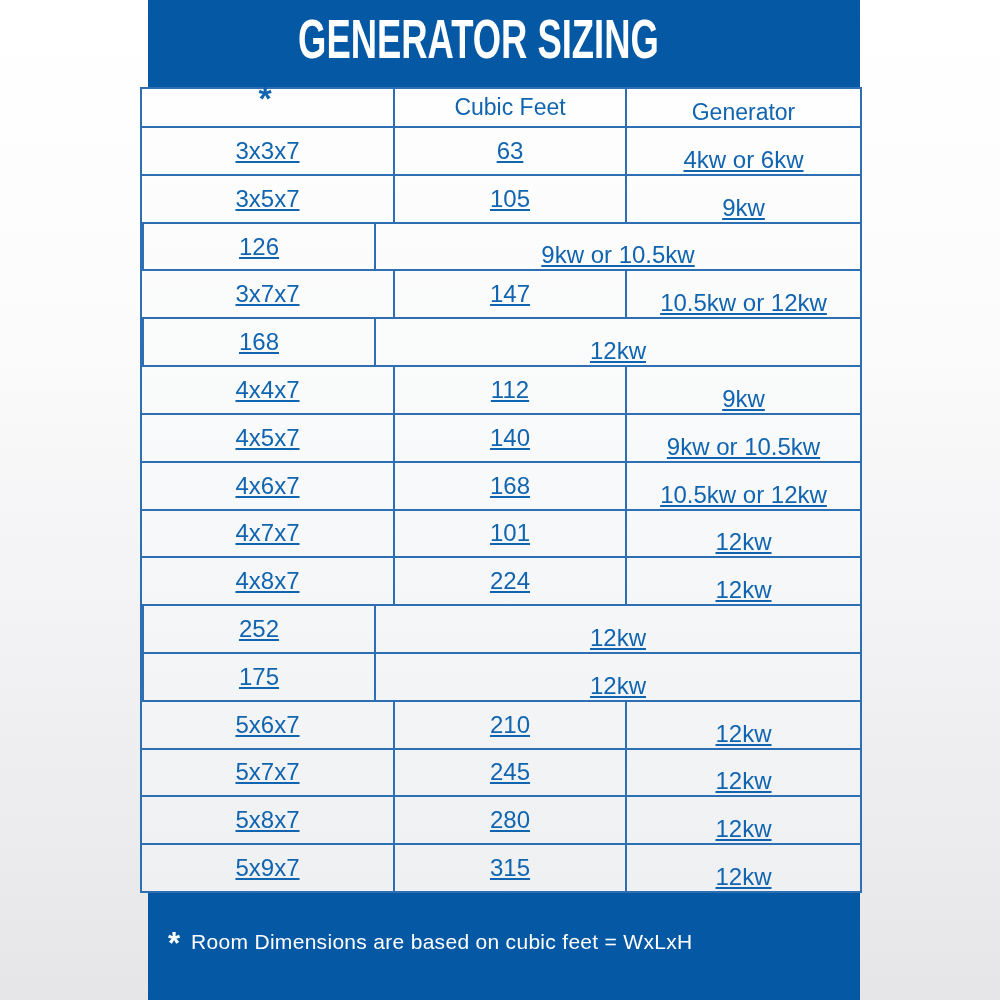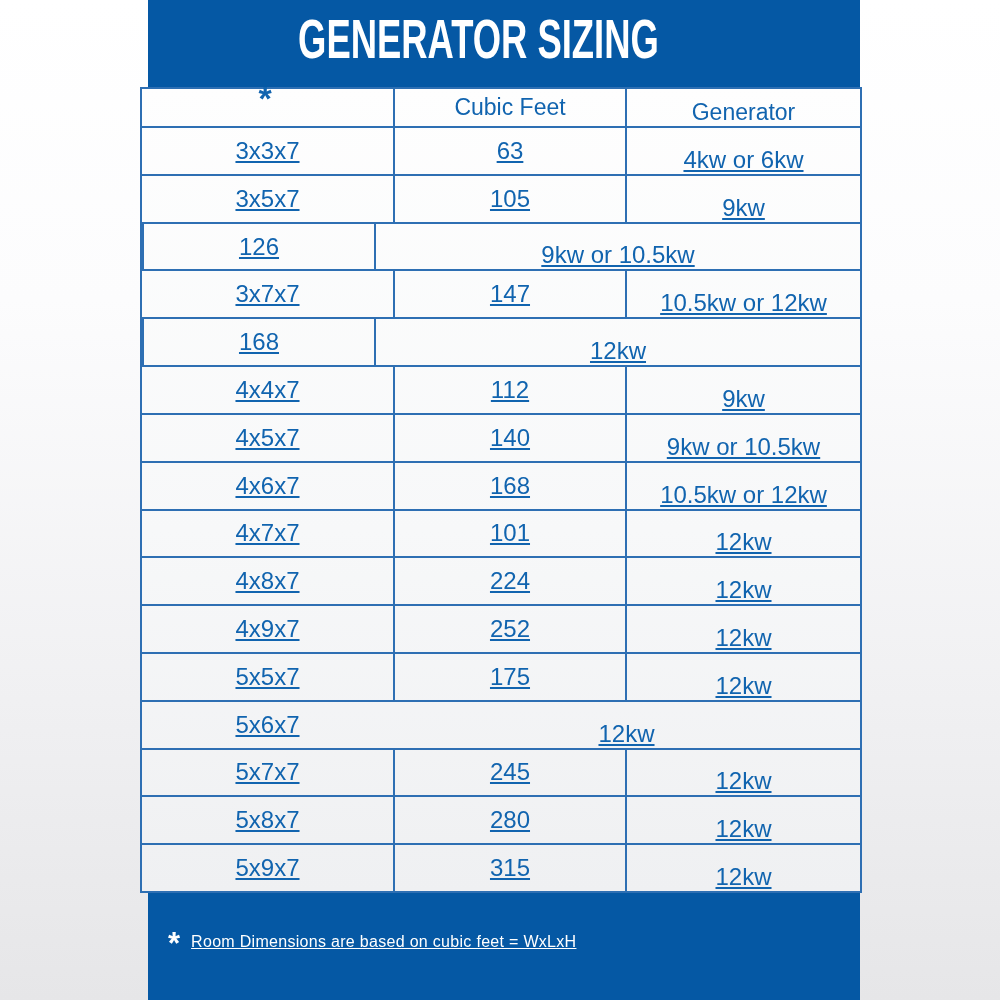--- a/index.html
+++ b/index.html
@@ -105,23 +105,22 @@
     color: #ffffff;
   }
   .fn-asterisk {
     font-size: 31px;
     font-weight: bold;
     display: inline-block;
     transform: translateY(2px);
     margin-right: 11px;
   }
   .fn-text {
-    font-size: 16px;
+    font-size: 21px;
     letter-spacing: 0.3px;
-    text-decoration: underline;
   }
 </style>
 </head>
 <body>
 
 <div class="stage">
 
   <div class="blue-panel"></div>
 
   <div class="title-band">
@@ -183,31 +182,30 @@
           <div class="cell col0">4x7x7</div>
           <div class="cell col1">101</div>
           <div class="cell col2">12kw</div>
         </div>
         <div class="trow">
           <div class="cell col0">4x8x7</div>
           <div class="cell col1">224</div>
           <div class="cell col2">12kw</div>
         </div>
         <div class="trow">
-          <div class="cell col0">4x9x7</div>
           <div class="cell col1">252</div>
           <div class="cell col2">12kw</div>
         </div>
         <div class="trow">
-          <div class="cell col0">5x5x7</div>
           <div class="cell col1">175</div>
           <div class="cell col2">12kw</div>
         </div>
         <div class="trow">
           <div class="cell col0">5x6x7</div>
+          <div class="cell col1">210</div>
           <div class="cell col2">12kw</div>
         </div>
         <div class="trow">
           <div class="cell col0">5x7x7</div>
           <div class="cell col1">245</div>
           <div class="cell col2">12kw</div>
         </div>
         <div class="trow">
           <div class="cell col0">5x8x7</div>
           <div class="cell col1">280</div>

